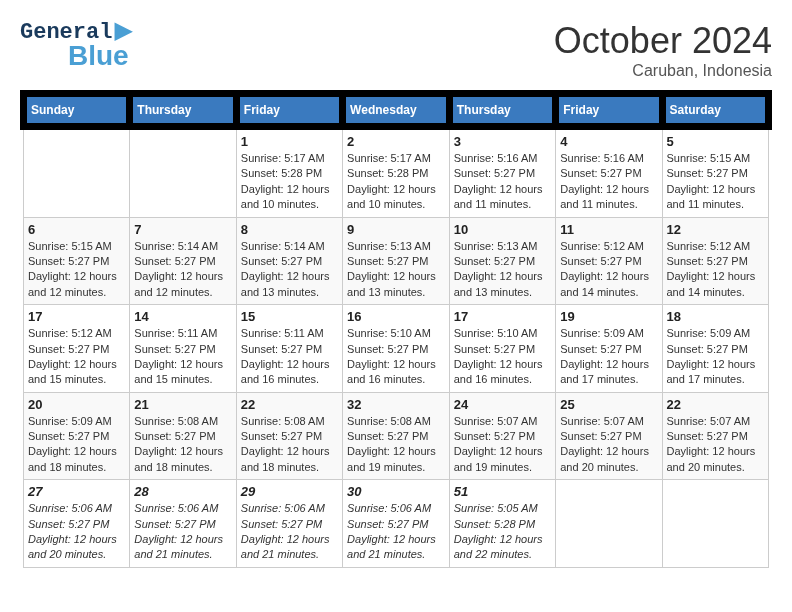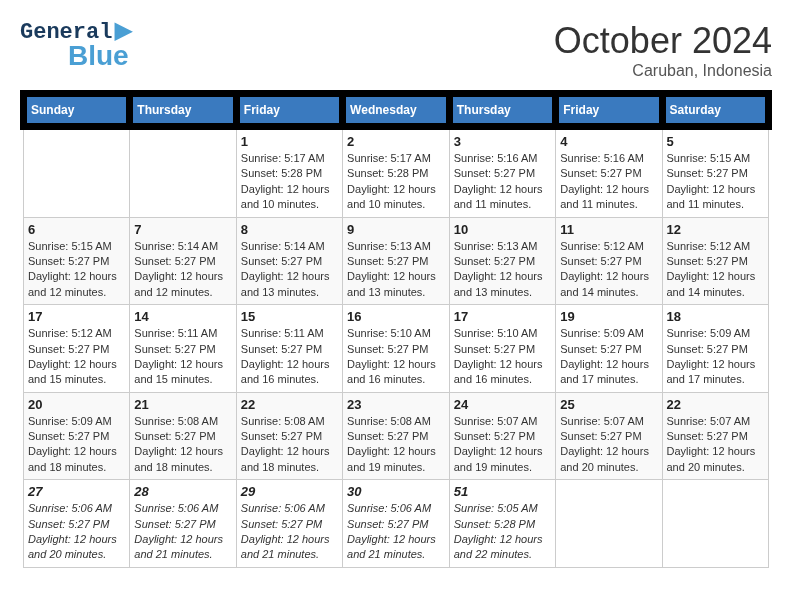--- a/index.html
+++ b/index.html
@@ -269,21 +269,21 @@
 and 18 minutes.</div>
         </td>
         <td>
           <div class="day-number">22</div>
           <div class="day-info" style="white-space: pre-line;">Sunrise: 5:08 AM
 Sunset: 5:27 PM
 Daylight: 12 hours
 and 18 minutes.</div>
         </td>
         <td>
-          <div class="day-number">23</div>
+          <div class="day-number">32</div>
           <div class="day-info" style="white-space: pre-line;">Sunrise: 5:08 AM
 Sunset: 5:27 PM
 Daylight: 12 hours
 and 19 minutes.</div>
         </td>
         <td>
           <div class="day-number">24</div>
           <div class="day-info" style="white-space: pre-line;">Sunrise: 5:07 AM
 Sunset: 5:27 PM
 Daylight: 12 hours

